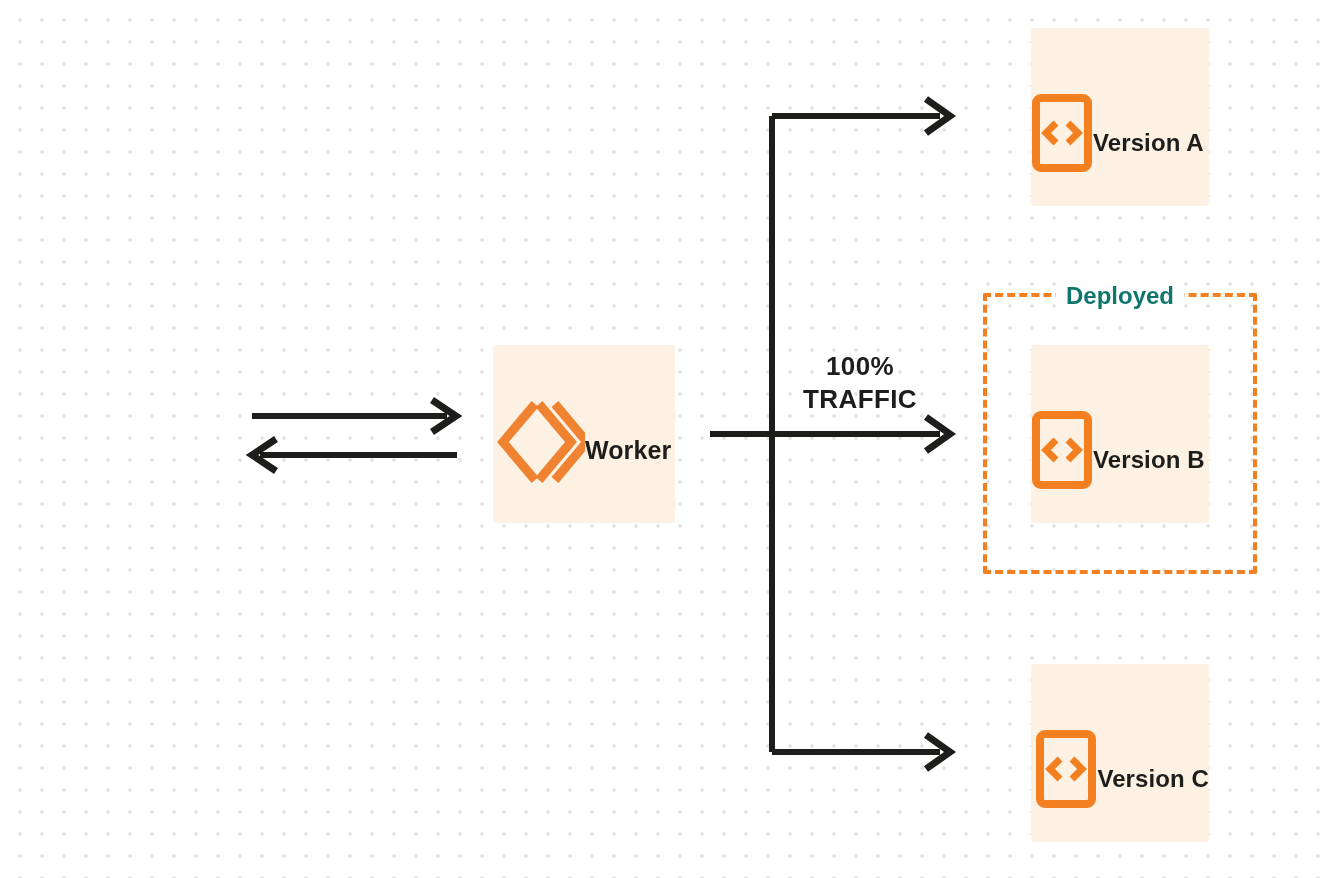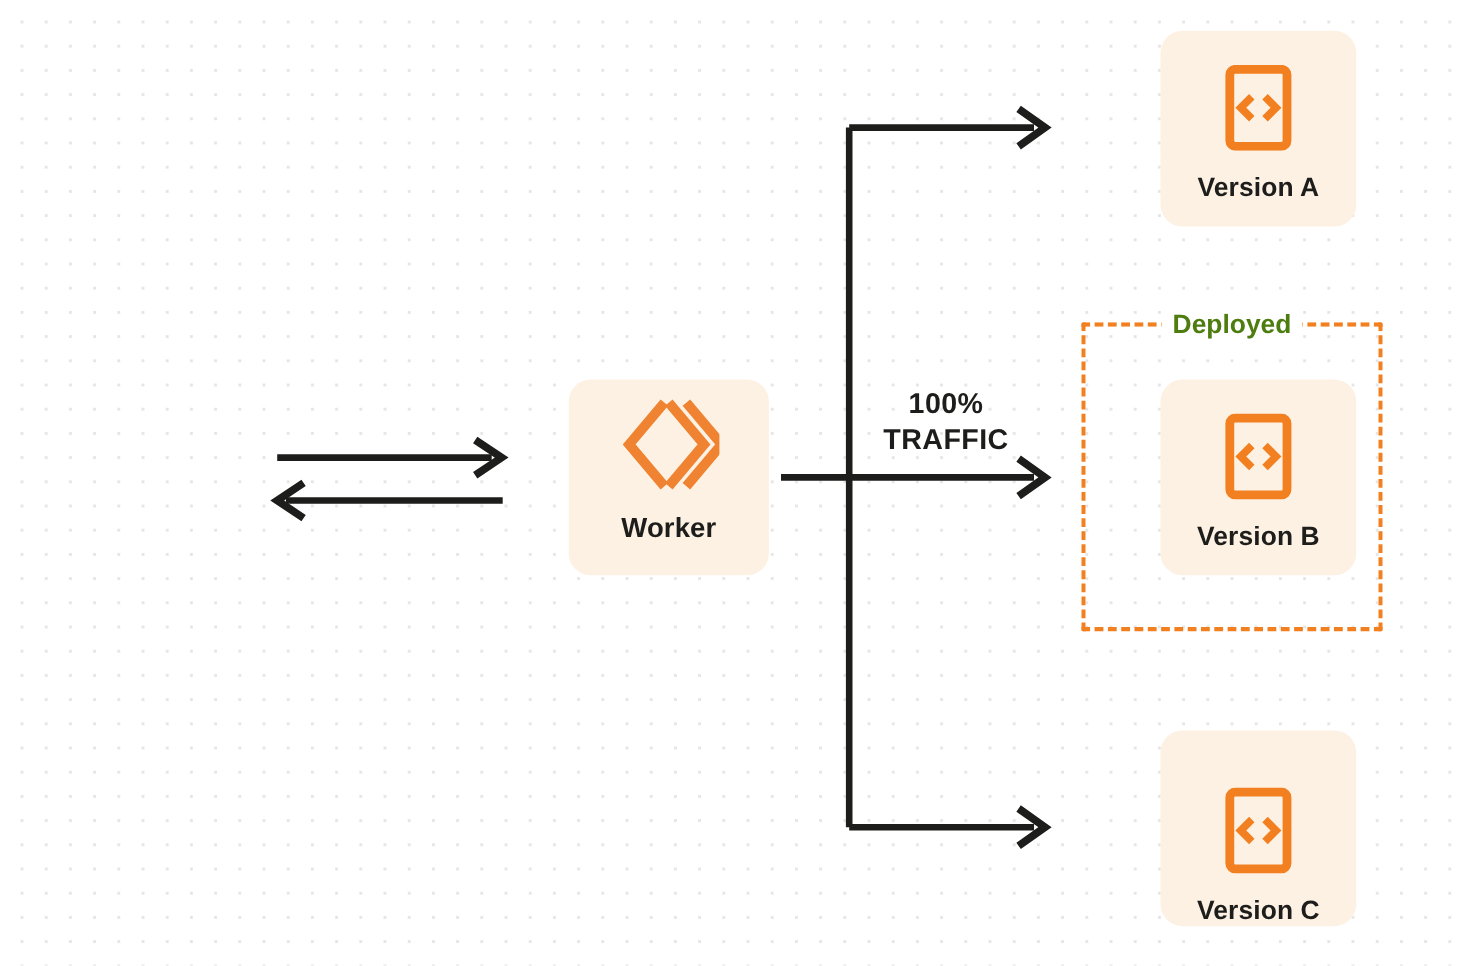--- a/index.html
+++ b/index.html
@@ -14,26 +14,25 @@
     width:1338px; height:878px;
     background-color:#ffffff;
     background-image:radial-gradient(circle, #e6e6e6 1.6px, transparent 1.7px);
     background-size:22px 22px;
     background-position:9px 9px;
   }
 
   
   .node {
     position:absolute;
-    border-radius:20px;
+    border-radius:3px;
     display:flex;
-    flex-direction:column;
+    flex-direction:row;
     align-items:center;
     justify-content:center;
-    margin-left:24px;
   }
   .node-label {
     font-weight:bold;
     color:#1d1d1b;
     letter-spacing:.1px;
     white-space:nowrap;
   }
 
   
   #client-node {
@@ -73,21 +72,21 @@
     border:4px dashed #f38020;
     border-radius:2px;
     pointer-events:none;
   }
   #deployed-label {
     position:absolute;
     left:50%; top:-16px;
     transform:translateX(-50%);
     background:#ffffff;
     padding:0 10px;
-    color:#4d7c0f;
+    color:#0f766e;
     font-size:24px;
     font-weight:bold;
     white-space:nowrap;
     line-height:30px;
   }
 
   
   #connectors {
     position:absolute;
     left:0; top:0;

